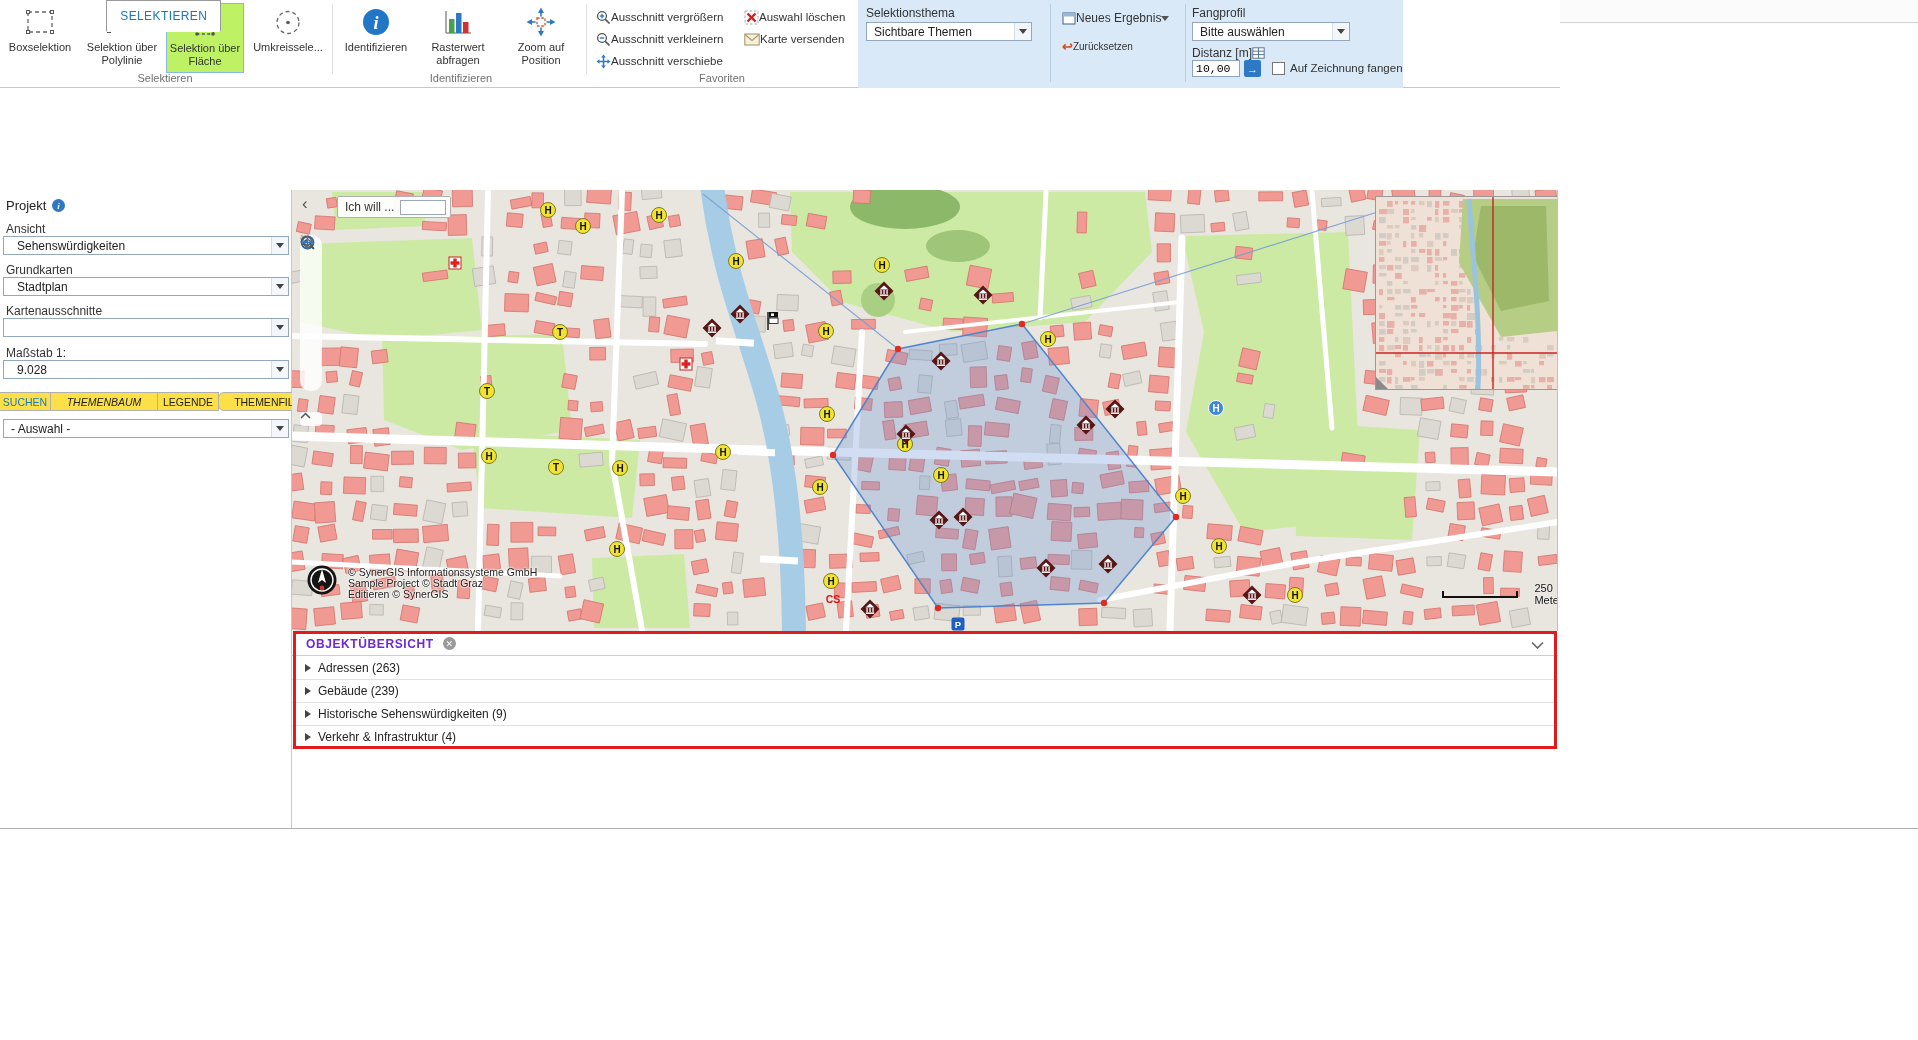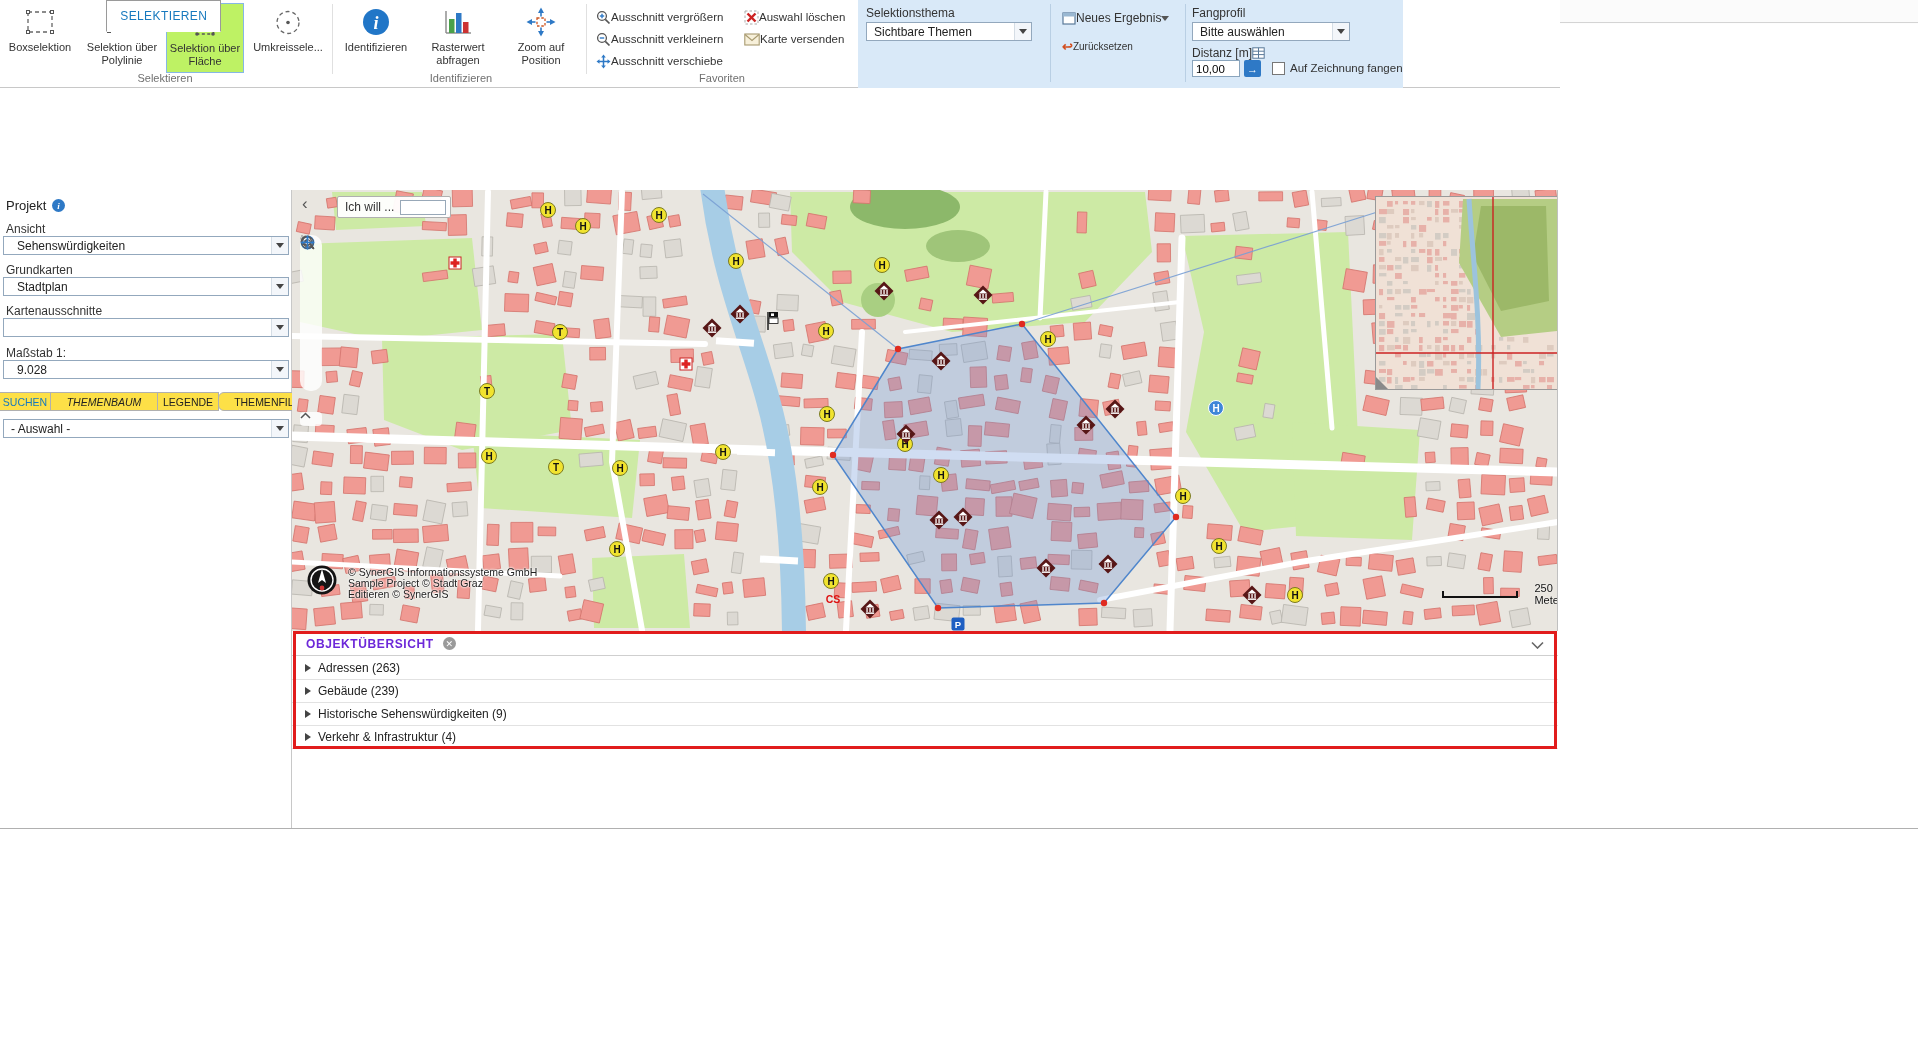--- a/index.html
+++ b/index.html
@@ -58,21 +58,21 @@
   .bigtool.selected{background:#bef264;border:1px solid #86b7e6}
   .gsep{position:absolute;top:4px;height:70px;border-left:1px solid #e0e0e0}
   .glabel{position:absolute;top:72px;font-size:11px;color:#707070;text-align:center}
   .smalltool{position:absolute;display:flex;align-items:center;gap:0;font-size:11.5px;color:#333;height:18px;white-space:nowrap}
   .bluepanel{position:absolute;left:858px;top:0;width:545px;height:88px;background:#d9e9f8}
   .bp-sep{position:absolute;top:4px;height:78px;border-left:1px solid #b9cfe4}
   .bp-label{position:absolute;font-size:12px;color:#333}
   .dd{position:absolute;background:#fff;border:1px solid #93a8bd;font-size:12px;color:#222;display:flex;align-items:center;padding-left:7px}
   .dd .ddval{white-space:nowrap;overflow:hidden;flex:1}
   .dd .ddcaret{margin-left:auto;width:17px;align-self:stretch;display:flex;align-items:center;justify-content:center;border-left:1px solid #d5dde5;background:#f3f6fa}
-  .dist-input{position:absolute;left:1192px;top:60px;width:48px;height:17px;border:1px solid #8aa5bd;font-size:11.5px;padding:0 3px;font-family:Liberation Sans, sans-serif}
+  .dist-input{position:absolute;left:1192px;top:60px;width:48px;height:17px;border:1px solid #8aa5bd;font-size:11.5px;padding:0 3px;font-family:Liberation Mono, monospace}
   .bluebtn{position:absolute;left:1244px;top:60px;width:17px;height:17px;background:#2e79c6;color:#fff;font-size:11px;display:flex;align-items:center;justify-content:center;border-radius:2px}
   .chkbox{position:absolute;left:1272px;top:62px;width:13px;height:13px;background:#fff;border:1px solid #777}
   .chklabel{position:absolute;left:1290px;top:62px;font-size:11.5px;color:#333}
 
   
   .sidebar{position:absolute;left:0;top:190px;width:292px;height:638px;background:#fff;border-right:1px solid #c8c8c8}
   .sb-label{position:absolute;left:6px;font-size:12px;color:#333}
   .sb-dd{position:absolute;left:3px;width:286px;height:19px}
   .infocirc{position:absolute;width:13px;height:13px;border-radius:50%;background:#2e79c6;color:#fff;font-size:9px;font-weight:bold;font-style:italic;display:flex;align-items:center;justify-content:center;font-family:"Liberation Serif",serif}
   .sbtabs{position:absolute;left:0;top:202px;height:19px;display:flex}

